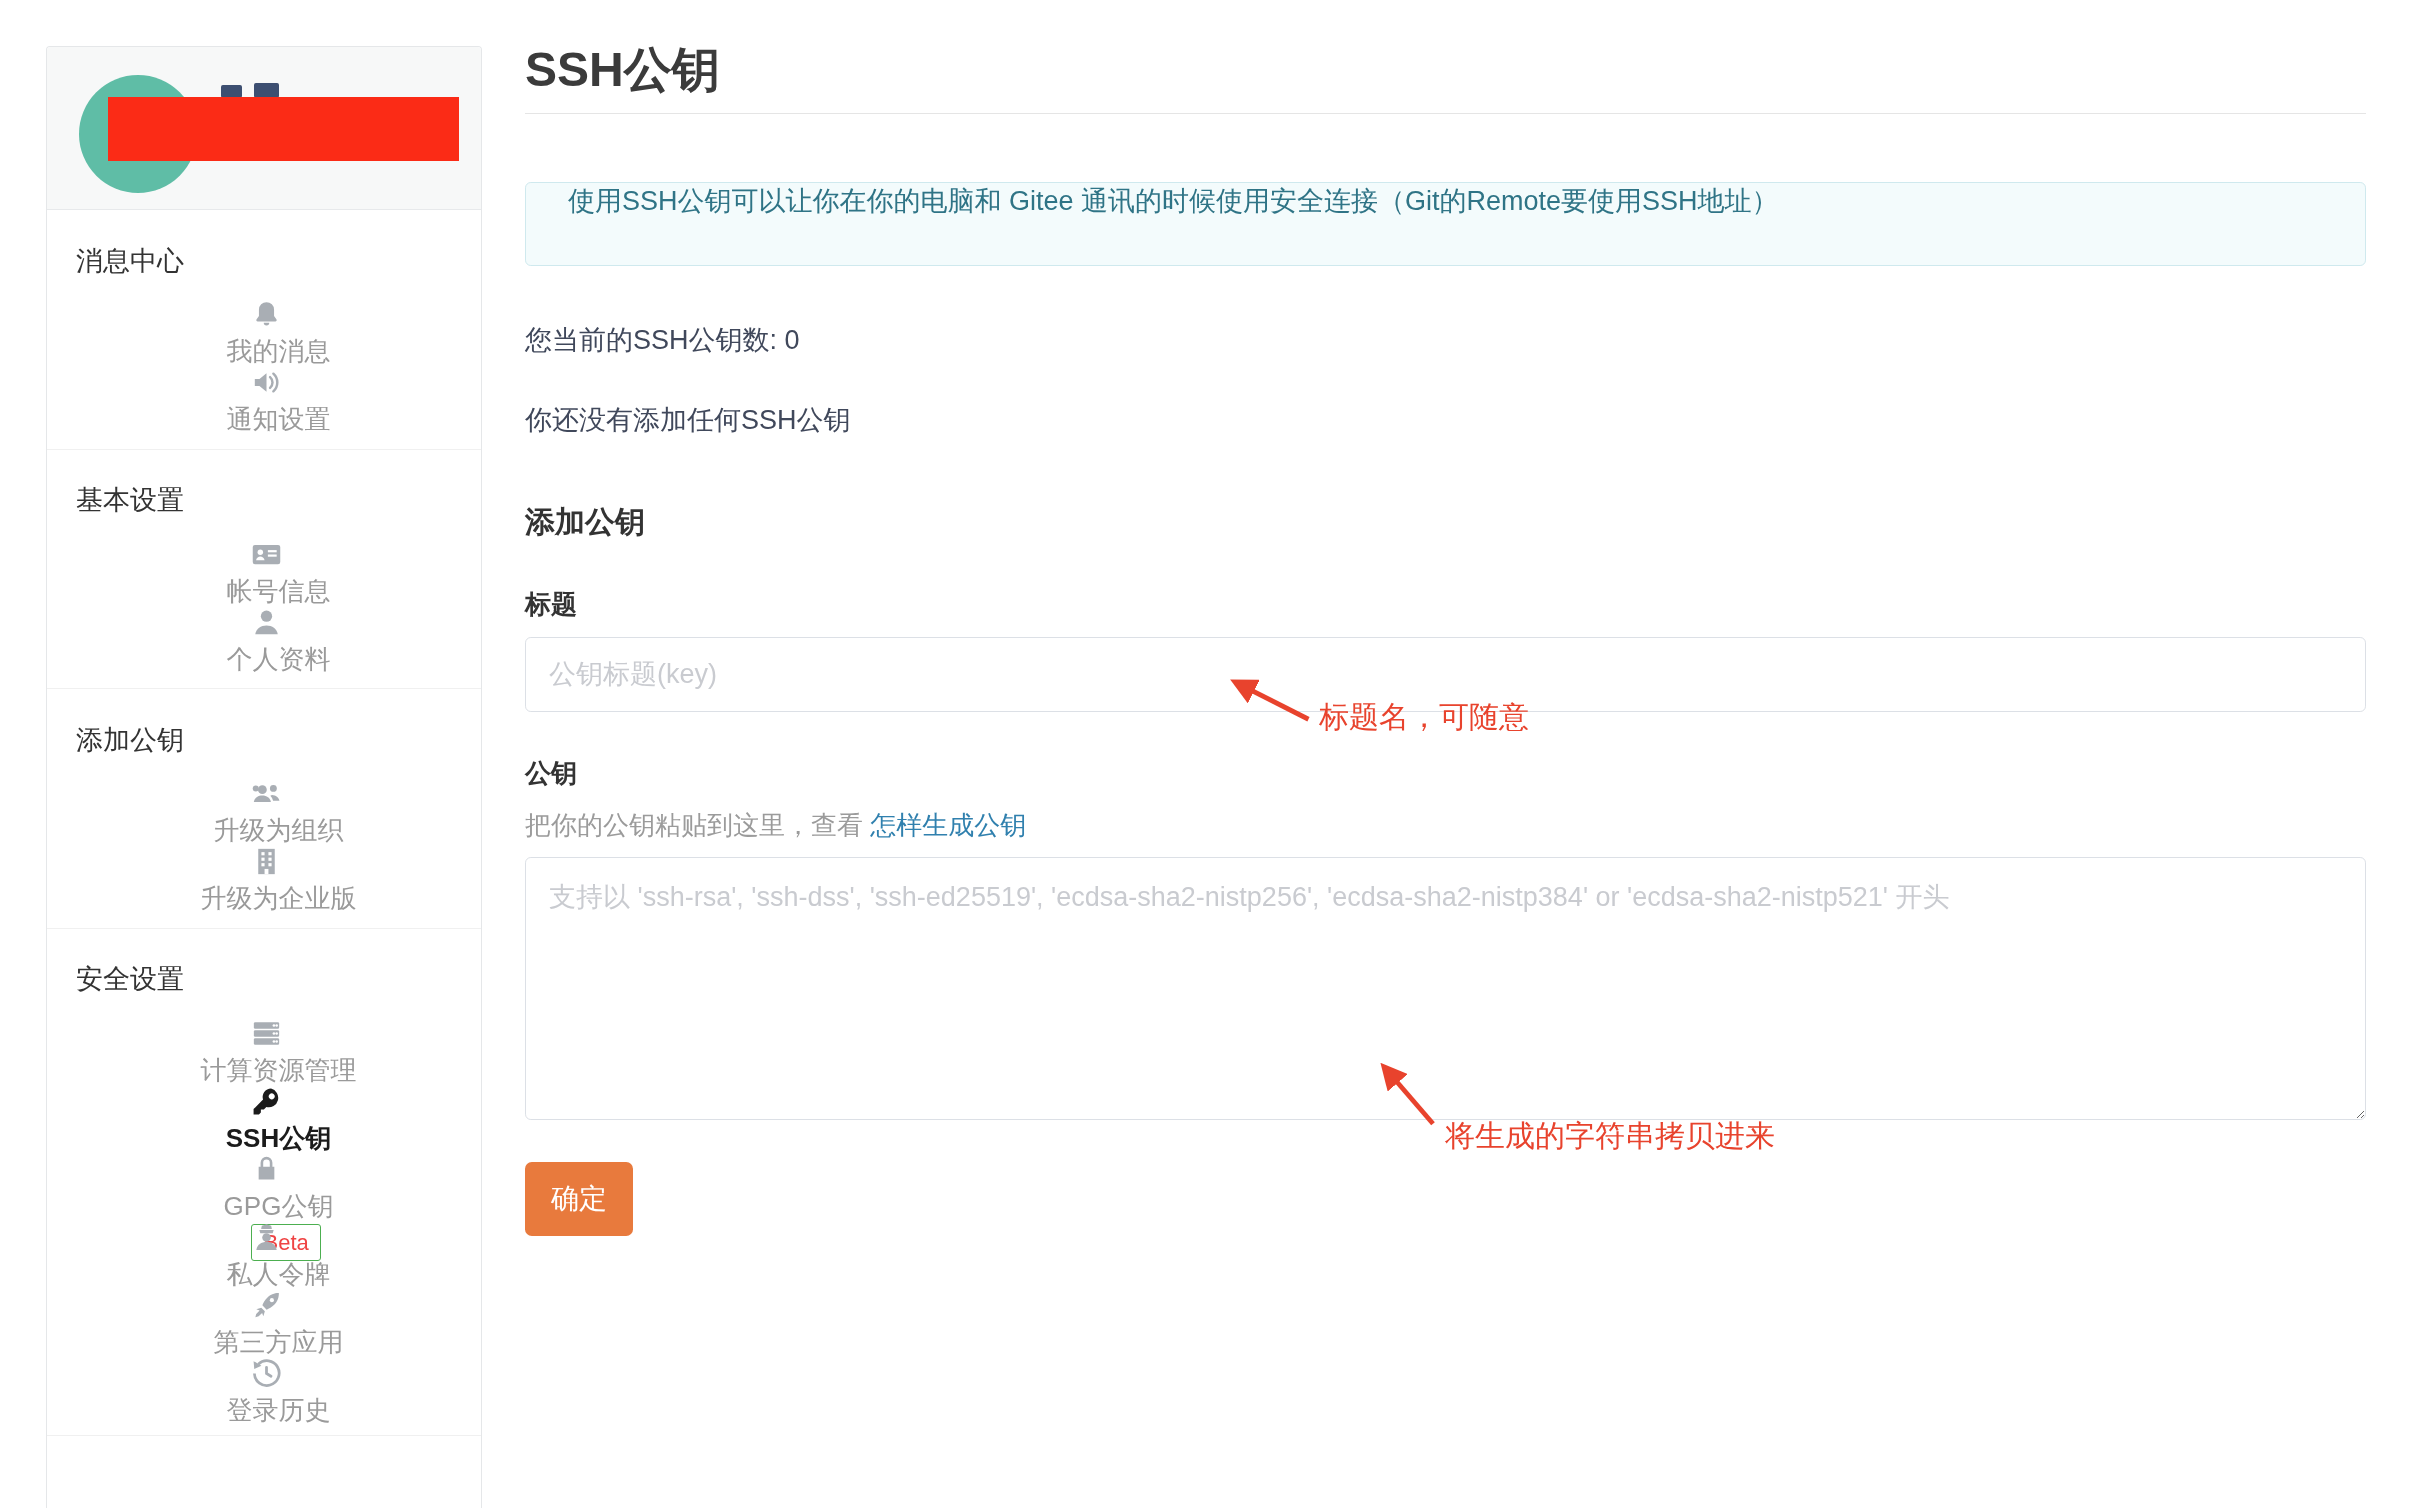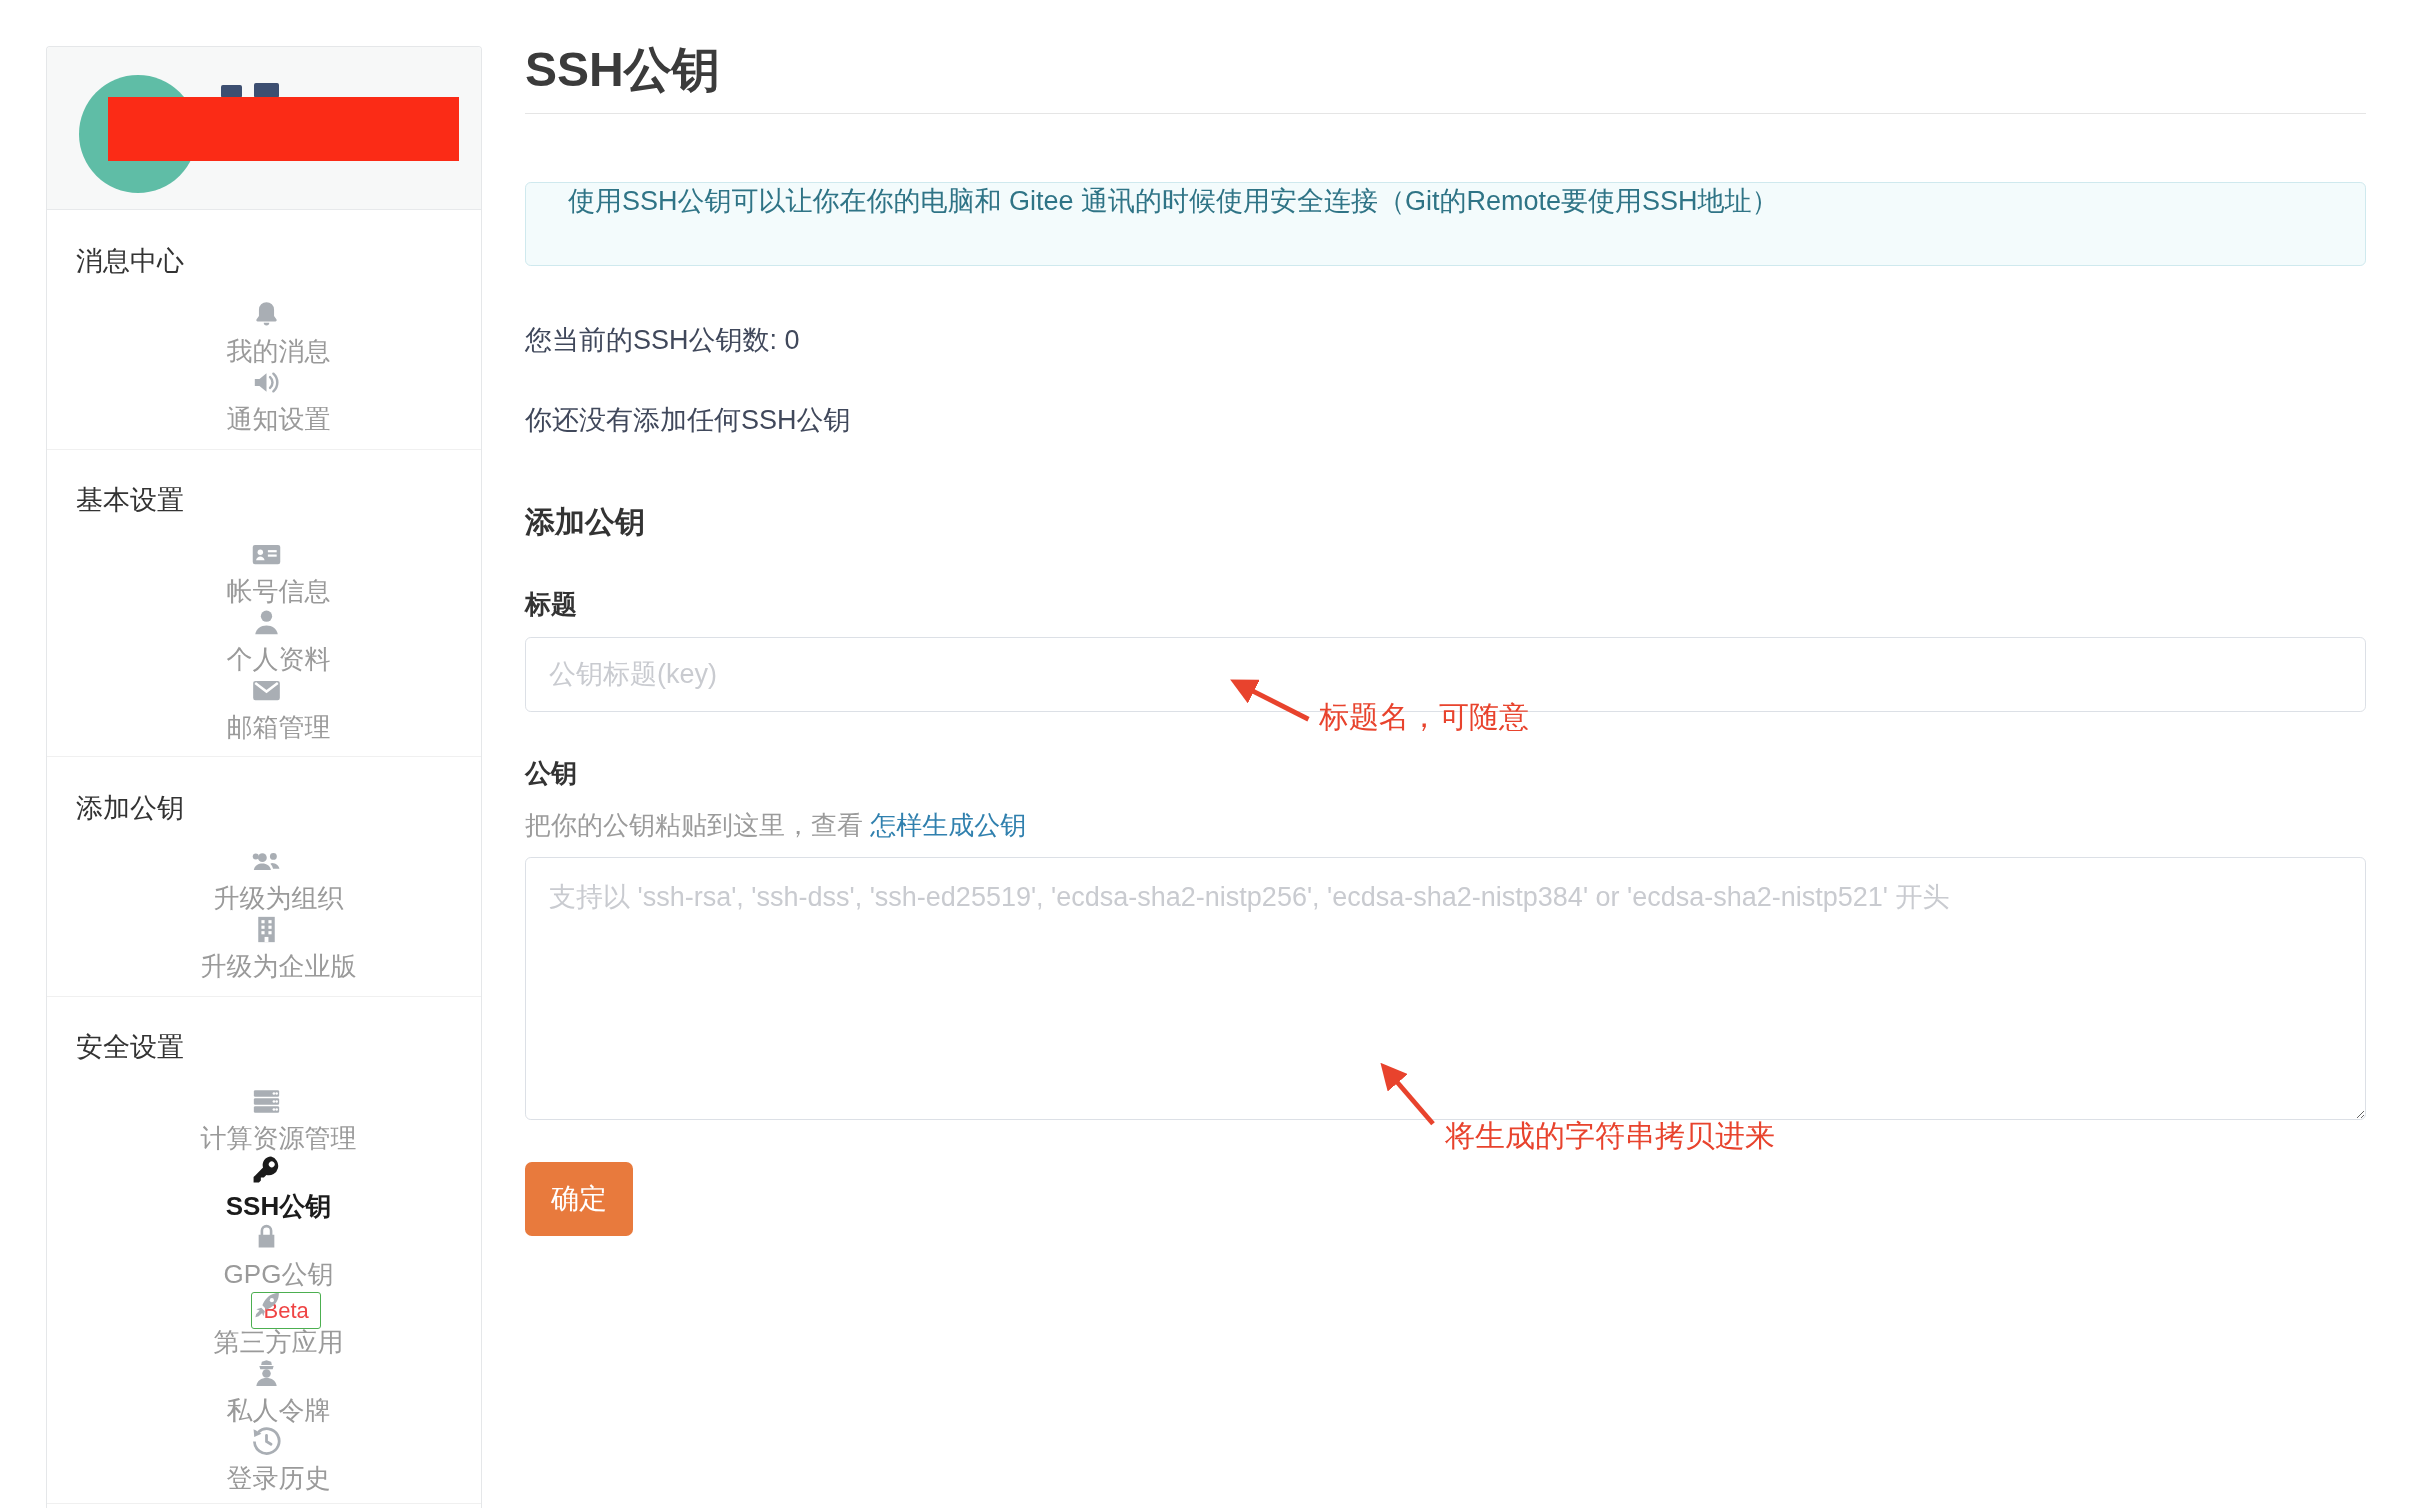--- a/index.html
+++ b/index.html
@@ -114,29 +114,20 @@
         </div>
         <div class="side-item">
           <span class="ico">
             <svg viewBox="0 0 24 24" fill="currentColor">
                 <circle cx="12" cy="7.4" r="4.1"></circle>
                 <path d="M3.8 20.5c.7-4.1 4.1-6.3 8.2-6.3s7.5 2.2 8.2 6.3z"></path>
               </svg>
           </span>
           <span>个人资料</span>
         </div>
-        <div class="side-item">
-          <span class="ico">
-            <svg viewBox="0 0 24 24" fill="currentColor">
-                <rect x="2.3" y="5" width="19.4" height="14" rx="1.6"></rect>
-                <path d="M3.8 6.6l8.2 6.2 8.2-6.2" fill="none" stroke="#fff" stroke-width="1.8"></path>
-              </svg>
-          </span>
-          <span>邮箱管理</span>
-        </div>
       </div>
 
       <div class="side-section">
         <div class="side-heading">添加公钥</div>
         <div class="side-item">
           <span class="ico">
             <svg viewBox="0 0 24 24" fill="currentColor">
                 <circle cx="9" cy="9.2" r="3.2"></circle>
                 <path d="M2.8 18.2c.5-3.1 3.1-4.7 6.2-4.7s5.7 1.6 6.2 4.7z"></path>
                 <circle cx="17" cy="8.3" r="2.5"></circle>
@@ -198,35 +189,35 @@
             <svg viewBox="0 0 24 24" fill="currentColor">
                 <path d="M12 2.8A4.3 4.3 0 0 0 7.7 7.1V10H6.3v9.2h11.4V10h-1.4V7.1A4.3 4.3 0 0 0 12 2.8zm0 1.9a2.4 2.4 0 0 1 2.4 2.4V10H9.6V7.1A2.4 2.4 0 0 1 12 4.7z"></path>
               </svg>
           </span>
           <span>GPG公钥</span>
           <span class="badge-beta">Beta</span>
         </div>
         <div class="side-item">
           <span class="ico">
             <svg viewBox="0 0 24 24" fill="currentColor">
-                <path d="M21 3s-4.8-.3-8.3 3.2c-2 2-3.1 4-3.7 5.7l3.1 3.1c1.7-.6 3.7-1.7 5.7-3.7C21.3 7.8 21 3 21 3zM8.2 13.6l-3.6 1.1 2.4.9-2.5 2.5-.6 2.4 2.4-.6 2.5-2.5.9 2.4 1.1-3.6z"></path>
-                <circle cx="15.9" cy="8.1" r="1.5" fill="#fff"></circle>
-              </svg>
-          </span>
-          <span>第三方应用</span>
-        </div>
-        <div class="side-item">
-          <span class="ico">
-            <svg viewBox="0 0 24 24" fill="currentColor">
                 <path d="M12 2.4l-3.4 1-0.5 2.4h7.8l-.5-2.4zM6.8 6.6h10.4l-.7 2.3H7.5z"></path>
                 <circle cx="12" cy="12" r="3.1"></circle>
                 <path d="M4.6 21c.6-3.9 3.6-5.8 7.4-5.8s6.8 1.9 7.4 5.8z"></path>
               </svg>
           </span>
           <span>私人令牌</span>
+        </div>
+        <div class="side-item">
+          <span class="ico">
+            <svg viewBox="0 0 24 24" fill="currentColor">
+                <path d="M21 3s-4.8-.3-8.3 3.2c-2 2-3.1 4-3.7 5.7l3.1 3.1c1.7-.6 3.7-1.7 5.7-3.7C21.3 7.8 21 3 21 3zM8.2 13.6l-3.6 1.1 2.4.9-2.5 2.5-.6 2.4 2.4-.6 2.5-2.5.9 2.4 1.1-3.6z"></path>
+                <circle cx="15.9" cy="8.1" r="1.5" fill="#fff"></circle>
+              </svg>
+          </span>
+          <span>第三方应用</span>
         </div>
         <div class="side-item">
           <span class="ico">
             <svg viewBox="0 0 24 24">
                 <g fill="none" stroke="currentColor" stroke-width="2">
                   <path d="M6 5.2A9 9 0 1 1 3.2 12"></path>
                   <path d="M12 7.5V12l3.3 2" stroke-linecap="round"></path>
                 </g>
                 <path d="M2.6 3l.5 5.7 5.2-2.4z" fill="currentColor"></path>
               </svg>

